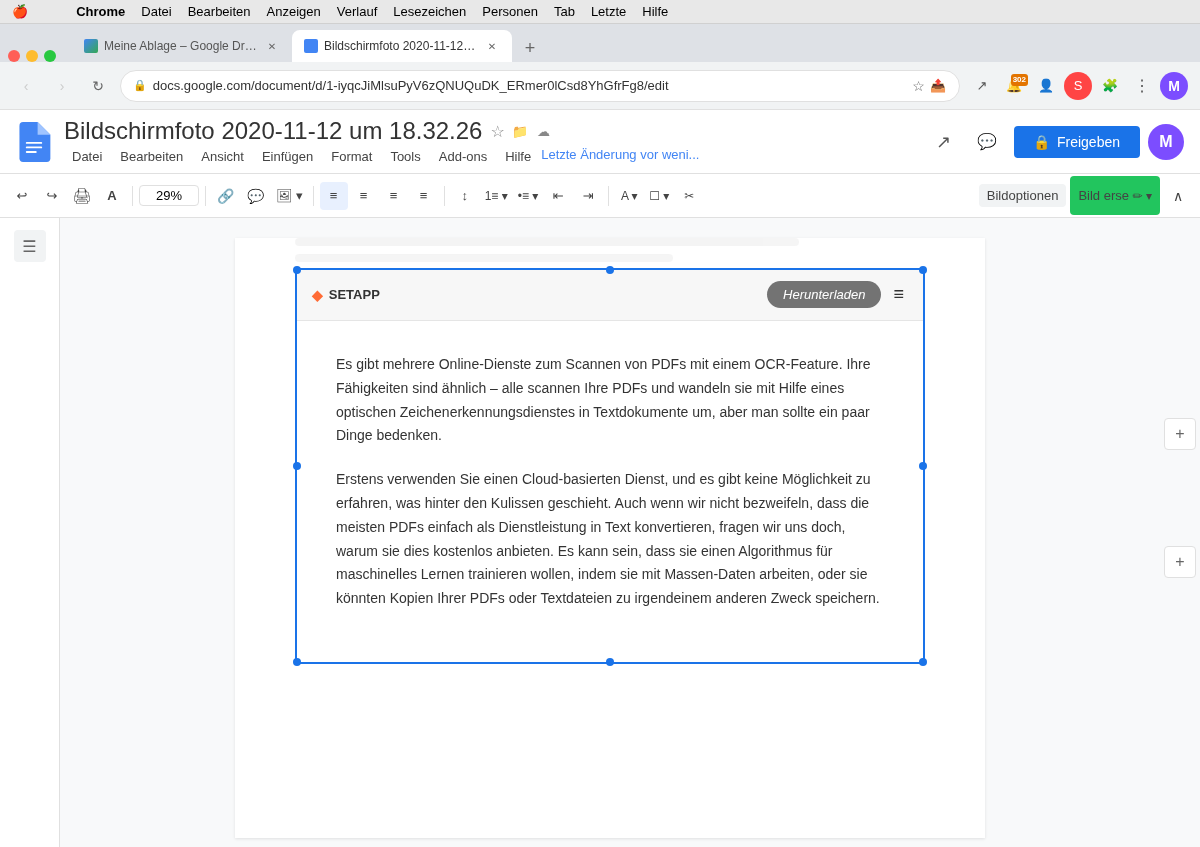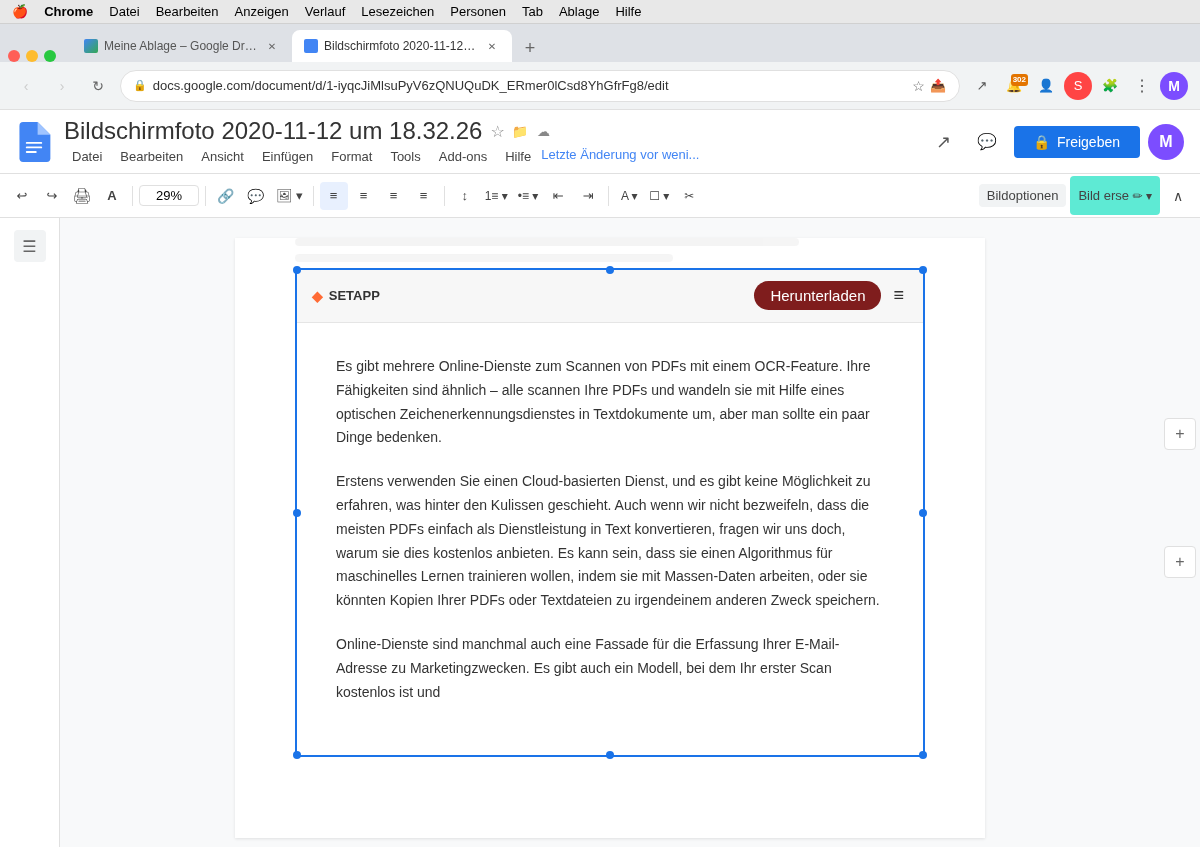--- a/index.html
+++ b/index.html
@@ -10,21 +10,21 @@
       background: #e8e8e8;
       height: 24px;
       display: flex;
       align-items: center;
       padding: 0 12px;
       font-size: 13px;
       font-weight: 500;
       gap: 16px;
       border-bottom: 1px solid #d0d0d0;
     }
-    .macos-menubar .app-name { font-weight: 700; }
+    .macos-menubar .app-name { font-weight: 700; margin-left: 32px; }
     .macos-menubar .menu-item { font-weight: 400; }
 
     
     .chrome-tabbar {
       background: #dee1e6;
       height: 38px;
       display: flex;
       align-items: flex-end;
       padding: 0 8px;
     }
@@ -209,21 +209,21 @@
     .toolbar-btn.active { background: #e8f0fe; }
     .toolbar-end-section {
       display: flex; align-items: center; gap: 4px; margin-left: auto;
     }
     .bild-optionen-btn {
       font-size: 13px; color: #444; padding: 4px 8px;
       border-radius: 4px; cursor: pointer; background: #f1f3f4;
     }
     .bild-erse-btn {
       font-size: 13px; color: #444; padding: 12px 8px;
-      border-radius: 4px; cursor: pointer; background: #5eead4;
+      border-radius: 4px; cursor: pointer; background: #22c55e;
     }
 
     
     .gdocs-main {
       display: flex;
       height: calc(847px - 24px - 38px - 48px - 64px - 44px);
       background: #f8f9fa;
       overflow: hidden;
     }
     .gdocs-sidebar-left {
@@ -293,27 +293,28 @@
       align-items: center;
       justify-content: space-between;
     }
     .setapp-logo {
       display: flex; align-items: center; gap: 6px; font-size: 13px; font-weight: 600; color: #333;
     }
     .setapp-diamond {
       color: #ff6b35; font-size: 14px;
     }
     .setapp-dl-btn {
-      background: #7f1d1d;
+      background: #737373;
       color: #fff;
       border: none;
       border-radius: 20px;
       padding: 6px 16px;
-      font-size: 15px;
+      font-size: 13px;
       cursor: pointer;
+      font-style: italic;
     }
     .setapp-menu-btn {
       font-size: 18px; color: #333; cursor: pointer; padding: 0 4px;
     }
 
     
     .article-content {
       padding: 32px 40px;
     }
     .article-h1 {
@@ -353,21 +354,21 @@
 <div class="macos-menubar">
   <span>🍎</span>
   <span class="app-name">Chrome</span>
   <span class="menu-item">Datei</span>
   <span class="menu-item">Bearbeiten</span>
   <span class="menu-item">Anzeigen</span>
   <span class="menu-item">Verlauf</span>
   <span class="menu-item">Lesezeichen</span>
   <span class="menu-item">Personen</span>
   <span class="menu-item">Tab</span>
-  <span class="menu-item">Ablage</span>
+  <span class="menu-item">Letzte</span>
   <span class="menu-item">Hilfe</span>
 </div>
 
 <div class="chrome-tabbar">
 
   <div style="display:flex;align-items:center;gap:6px;margin-right:16px;">
     <div style="width:12px;height:12px;border-radius:50%;background:#ff5f57;cursor:pointer;"></div>
     <div style="width:12px;height:12px;border-radius:50%;background:#febc2e;cursor:pointer;"></div>
     <div style="width:12px;height:12px;border-radius:50%;background:#28c840;cursor:pointer;"></div>
   </div>
@@ -530,21 +531,20 @@
               </div>
               <div style="display:flex;align-items:center;gap:8px;">
                 <button class="setapp-dl-btn">Herunterladen</button>
                 <span class="setapp-menu-btn">≡</span>
               </div>
             </div>
 
             <div class="article-content">
               <p class="article-p">Es gibt mehrere Online-Dienste zum Scannen von PDFs mit einem OCR-Feature. Ihre Fähigkeiten sind ähnlich – alle scannen Ihre PDFs und wandeln sie mit Hilfe eines optischen Zeichenerkennungsdienstes in Textdokumente um, aber man sollte ein paar Dinge bedenken.</p>
               <p class="article-p">Erstens verwenden Sie einen Cloud-basierten Dienst, und es gibt keine Möglichkeit zu erfahren, was hinter den Kulissen geschieht. Auch wenn wir nicht bezweifeln, dass die meisten PDFs einfach als Dienstleistung in Text konvertieren, fragen wir uns doch, warum sie dies kostenlos anbieten. Es kann sein, dass sie einen Algorithmus für maschinelles Lernen trainieren wollen, indem sie mit Massen-Daten arbeiten, oder sie könnten Kopien Ihrer PDFs oder Textdateien zu irgendeinem anderen Zweck speichern.</p>
-              <p class="article-p">Online-Dienste sind manchmal auch eine Fassade für die Erfassung Ihrer E-Mail-Adresse zu Marketingzwecken. Es gibt auch ein Modell, bei dem Ihr erster Scan kostenlos ist und</p>
             </div>
           </div>
         </div>
       </div>
     </div>
   </div>
 
   <div class="gdocs-sidebar-right">
     <div class="right-btn">+</div>
     <div style="height:80px;"></div>

